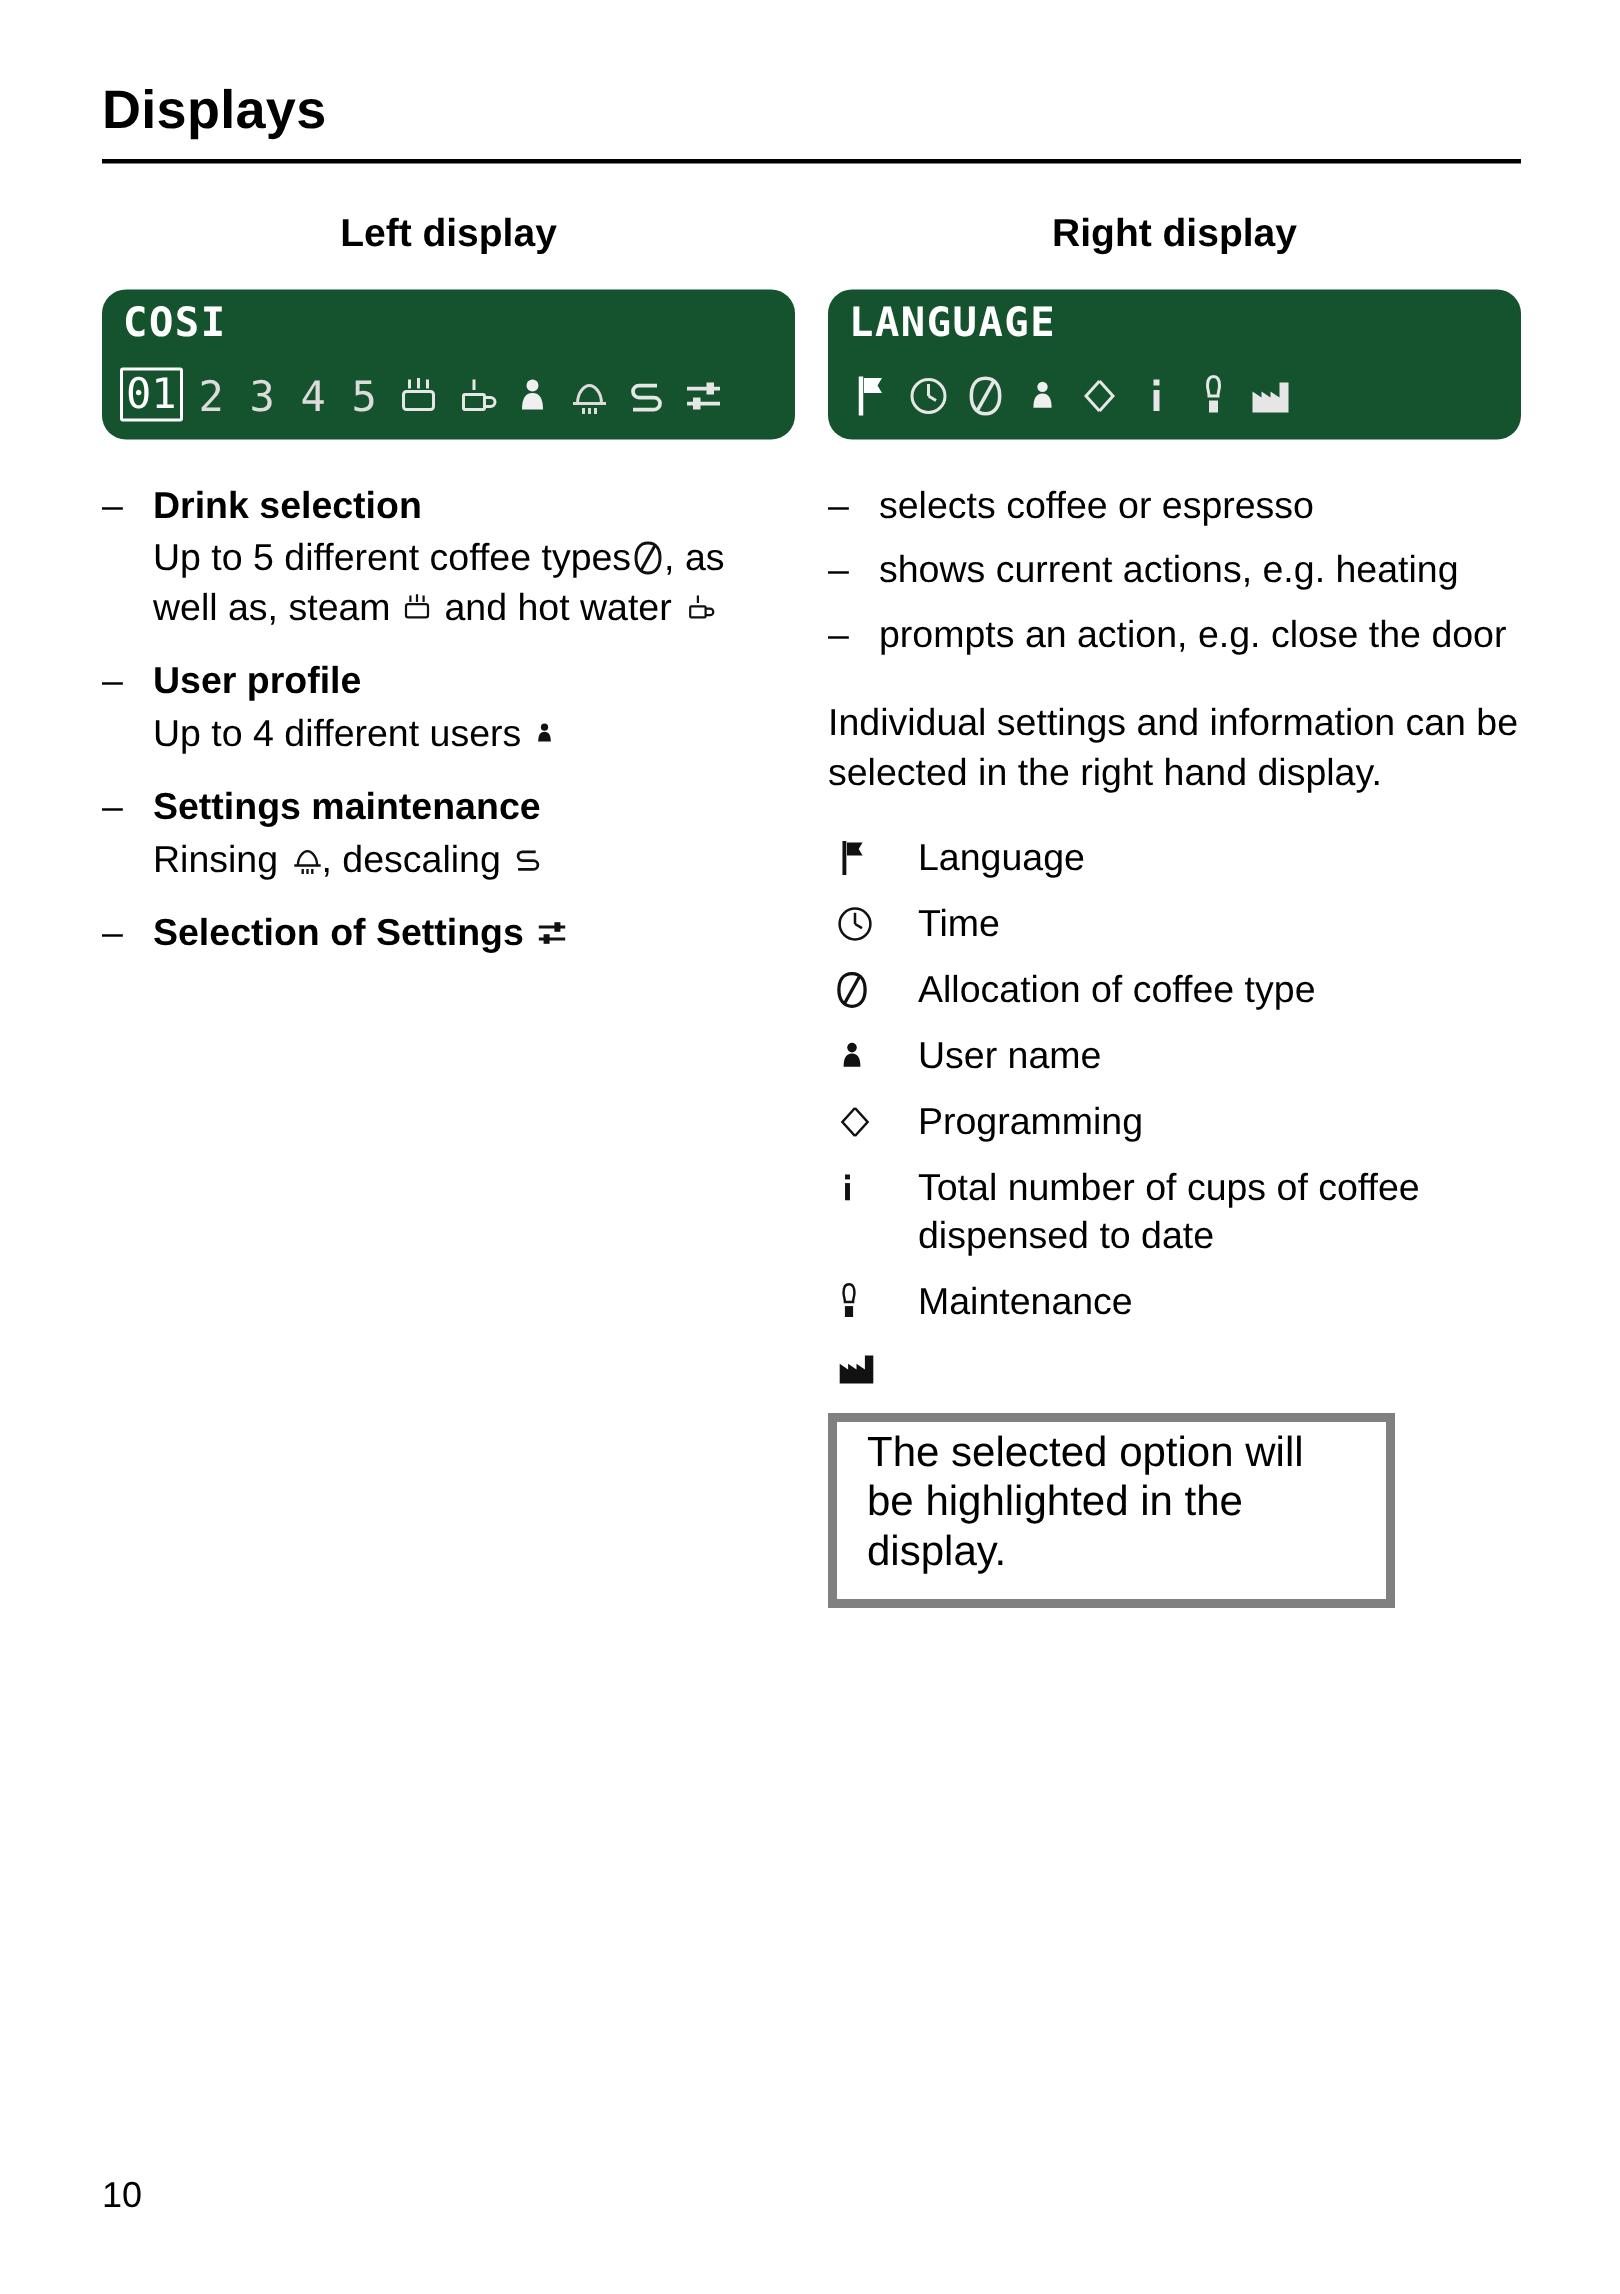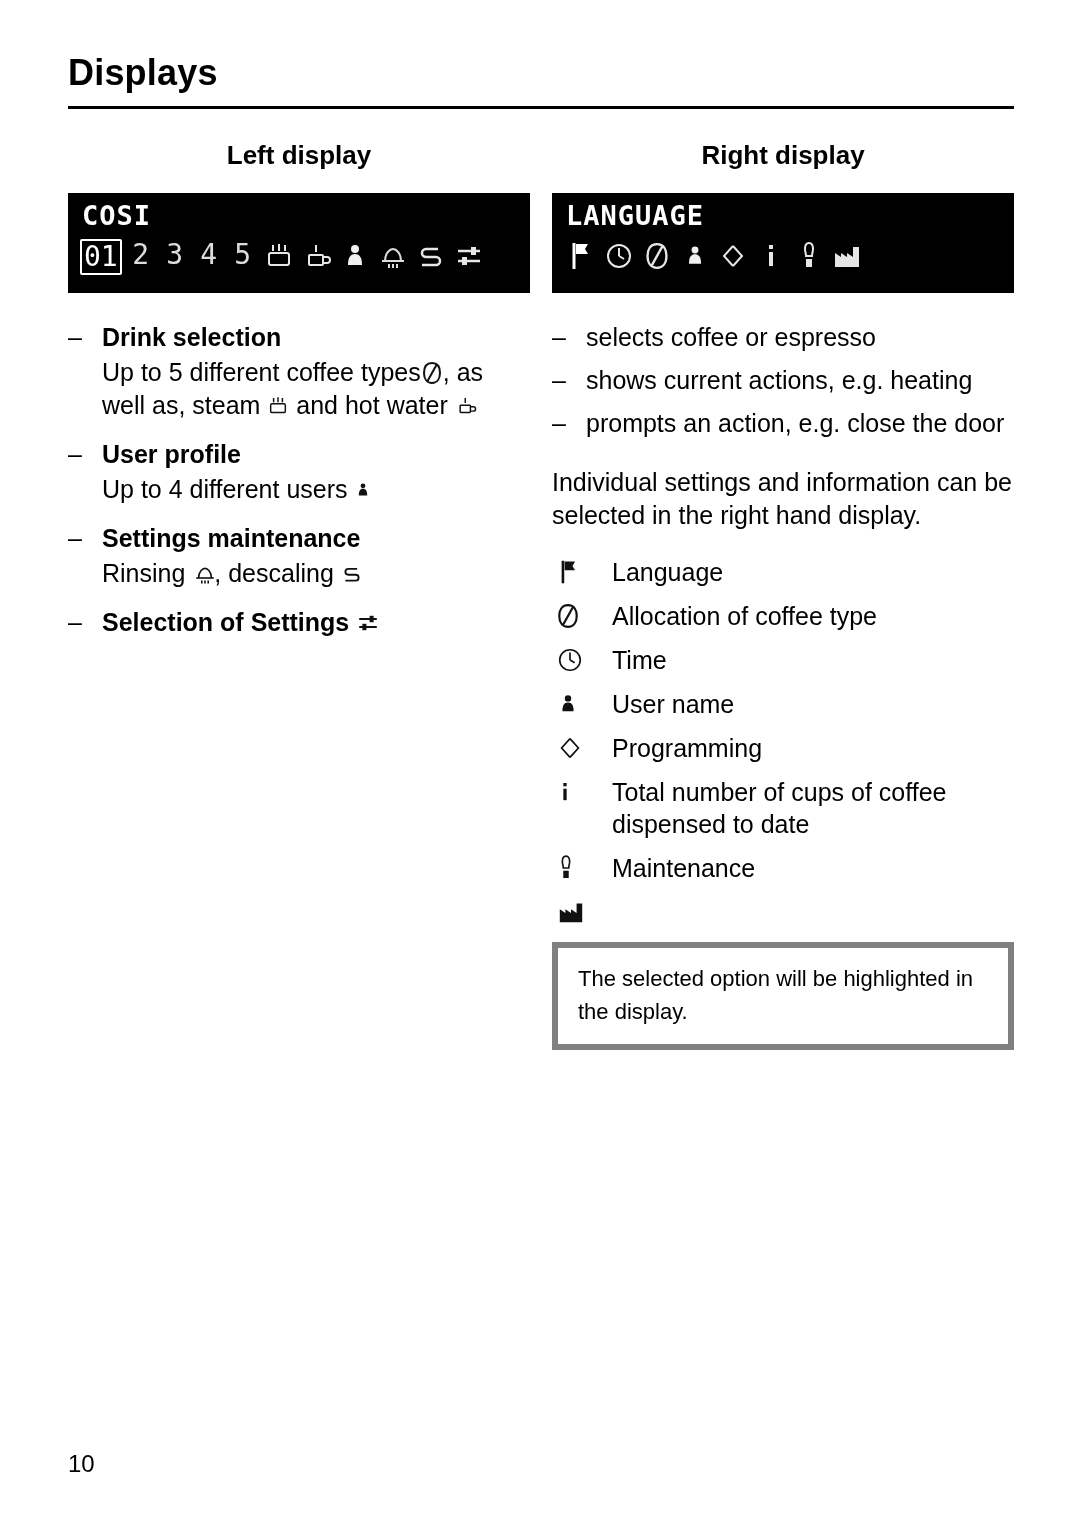--- a/index.html
+++ b/index.html
@@ -51,39 +51,40 @@
 
   .col-heading {
     font-size: 26px;
     font-weight: bold;
     margin: 0 0 22px 0;
     text-align: center;
   }
 
   
   .lcd {
-    background: #000000;
+    background: #14532d;
     width: 462px;
     box-sizing: border-box;
     padding: 6px 8px 10px 8px;
     color: #ffffff;
+    border-radius: 16px;
   }
   .lcd-right { width: 462px; }
   .lcd-word {
     font-family: "DejaVu Sans Mono", monospace;
     font-size: 27px;
     font-weight: bold;
     letter-spacing: 1px;
     line-height: 30px;
     padding: 2px 4px 4px 6px;
     white-space: nowrap;
   }
   .lcd-row {
     display: flex;
-    align-items: flex-start;
+    align-items: flex-end;
     gap: 4px;
     padding: 4px 2px 2px 4px;
     min-height: 42px;
   }
   .lcd-cell {
     font-family: "DejaVu Sans Mono", monospace;
     font-size: 28px;
     line-height: 32px;
     min-width: 30px;
     text-align: center;
@@ -165,24 +166,24 @@
   .legend-ic svg { display: block; }
   .legend-tx {
     font-size: 25px;
     line-height: 32px;
   }
 
   
   .notebox {
     margin-top: 14px;
     border: 6px solid #808080;
-    padding: 14px 18px 16px 20px;
-    font-size: 22px;
+    padding: 3px 18px 16px 20px;
+    font-size: 28px;
     line-height: 33px;
-    width: 462px;
+    width: 378px;
     box-sizing: border-box;
   }
 
   
   .folio {
     position: absolute;
     left: 68px;
     top: 1450px;
     font-size: 24px;
   }
@@ -417,41 +418,41 @@
             <svg width="26" height="30" viewBox="0 0 30 32">
                 <line x1="8" y1="3" x2="8" y2="29" stroke="#111" stroke-width="3"></line>
                 <path d="M10 4 h12 l-3 5 l3 5 h-12 z" fill="#111"></path>
               </svg>
           </span>
           <span class="legend-tx">Language</span>
         </div>
 
         <div class="legend-row">
           <span class="legend-ic">
-            <svg width="24" height="28" viewBox="0 0 22 24">
-                <path d="M11 2 C5 2 3 7 3 12 C3 18 6 22 11 22 C16 22 19 18 19 12 C19 7 17 2 11 2 z" fill="none" stroke="#111" stroke-width="2"></path>
-                <line x1="16" y1="3" x2="6" y2="21" stroke="#111" stroke-width="2"></line>
-              </svg>
-          </span>
-          <span class="legend-tx">Allocation of coffee type</span>
-        </div>
-
-        <div class="legend-row">
-          <span class="legend-ic">
             <svg width="28" height="28" viewBox="0 0 30 30">
                 <circle cx="15" cy="15" r="11" fill="none" stroke="#111" stroke-width="1.8"></circle>
                 <line x1="15" y1="15" x2="15" y2="7" stroke="#111" stroke-width="1.8"></line>
                 <line x1="15" y1="15" x2="20" y2="18" stroke="#111" stroke-width="1.8"></line>
               </svg>
           </span>
           <span class="legend-tx">Time</span>
         </div>
 
         <div class="legend-row">
           <span class="legend-ic">
+            <svg width="24" height="28" viewBox="0 0 22 24">
+                <path d="M11 2 C5 2 3 7 3 12 C3 18 6 22 11 22 C16 22 19 18 19 12 C19 7 17 2 11 2 z" fill="none" stroke="#111" stroke-width="2"></path>
+                <line x1="16" y1="3" x2="6" y2="21" stroke="#111" stroke-width="2"></line>
+              </svg>
+          </span>
+          <span class="legend-tx">Allocation of coffee type</span>
+        </div>
+
+        <div class="legend-row">
+          <span class="legend-ic">
             <svg width="24" height="28" viewBox="0 0 30 30">
                 <circle cx="15" cy="8" r="4" fill="#111"></circle>
                 <path d="M15 13 c-5 0 -7 4 -7 11 h14 c0 -7 -2 -11 -7 -11 z" fill="#111"></path>
               </svg>
           </span>
           <span class="legend-tx">User name</span>
         </div>
 
         <div class="legend-row">
           <span class="legend-ic">

